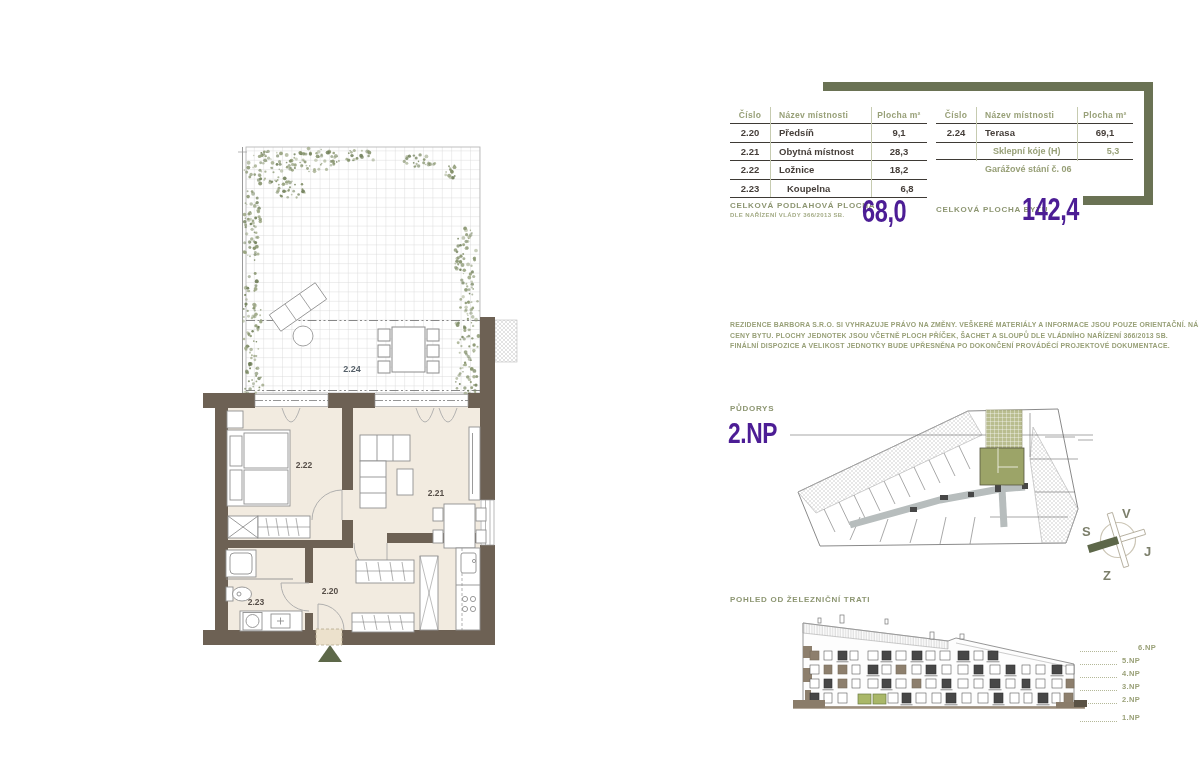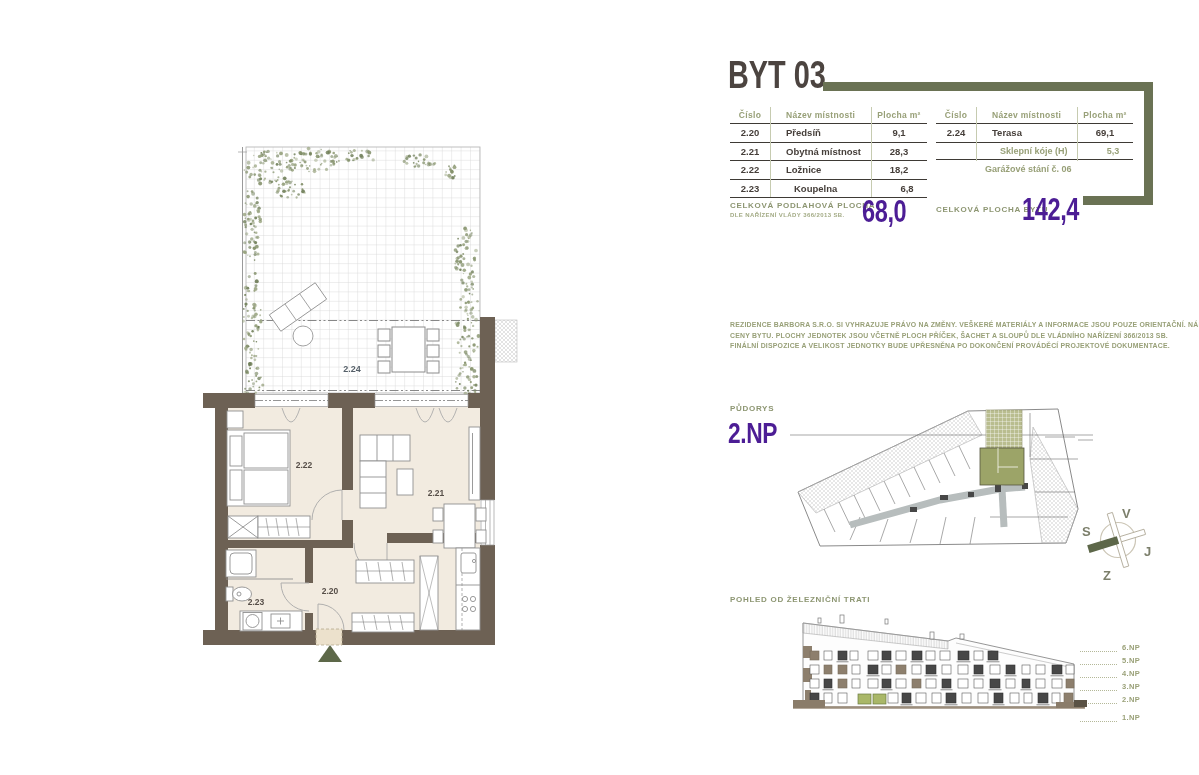--- a/index.html
+++ b/index.html
@@ -10,21 +10,21 @@
   .title{font-size:38px;font-weight:700;color:#4c4440;letter-spacing:0px;}
   .bignum{font-size:31px;font-weight:700;color:#4c1d95;letter-spacing:-.5px;}
   .accent{background:#6a7254;}
   .olabel{font-size:8px;font-weight:700;color:#8d9672;letter-spacing:.7px;white-space:nowrap;}
   .osub{font-size:6px;font-weight:700;color:#a3ab85;letter-spacing:.4px;white-space:nowrap;}
   
   .tbl{width:197px;font-size:9.5px;}
   .trow{display:flex;align-items:center;height:17.5px;border-top:1.6px solid #3e3a35;}
   .thead{display:flex;height:16px;border-top:none;}
   .c1{width:40px;text-align:center;}
-  .c2{width:101px;padding-left:16px;box-sizing:border-box;text-align:left;}
+  .c2{width:101px;padding-left:9px;box-sizing:border-box;text-align:left;}
   .c3{flex:1;text-align:center;}
   .hd{color:#98a078;font-size:8.5px;font-weight:700;letter-spacing:.3px;}
   .dk{color:#453e39;font-weight:700;}
   .ol{color:#98a078;font-weight:700;font-size:9px;}
   .bb{border-bottom:1.6px solid #3e3a35;gap:8px;}
   .vsep{position:absolute;width:1px;background:#c6cbb0;}
   .disc{font-size:6.9px;line-height:10.6px;font-weight:600;color:#98a078;letter-spacing:.2px;white-space:nowrap;}
   .flr{position:absolute;display:flex;align-items:flex-end;}
   .flr .lead{width:37px;border-bottom:1.5px dotted #b4b898;height:5px;margin-right:5px;}
   .flr .ftxt{font-size:7.5px;font-weight:700;color:#9aa178;letter-spacing:.4px;line-height:8px;}
@@ -721,23 +721,20 @@
     <g font-size="8.5" font-weight="bold" fill="#564e48" text-anchor="middle">
       <text x="304" y="468">2.22</text>
       <text x="436" y="496">2.21</text>
       <text x="330" y="594">2.20</text>
       <text x="256" y="605">2.23</text>
     </g>
 
     <polygon points="318,662 342,662 330,645" fill="#5d6849"></polygon>
   </svg>
 
-  <div class="abs title" style="left:728px;top:54px;">
-    <span class="cond">BYT 03</span>
-  </div>
   <div class="abs accent" style="left:823px;top:82px;width:330px;height:9px;"></div>
   <div class="abs accent" style="left:1144px;top:82px;width:9px;height:123px;"></div>
   <div class="abs accent" style="left:1083px;top:196px;width:70px;height:9px;"></div>
 
   <div class="abs tbl" style="left:730px;top:107px;">
     <div class="trow thead">
       <span class="c1 hd">Číslo</span>
       <span class="c2 hd">Název místnosti</span>
       <span class="c3 hd">Plocha m²</span>
     </div>
@@ -991,21 +988,21 @@
         <rect x="262" y="83" width="8" height="10" fill="#ffffff" stroke="#5a5a5a" stroke-width="0.6"></rect>
         <rect x="274" y="83" width="9" height="10" fill="#8d7f6d" stroke="#776b5b" stroke-width="0.6"></rect>
       </g>
     <rect x="68" y="84" width="13" height="10" fill="#a9b768" stroke="#6b7b43" stroke-width="0.7"></rect>
     <rect x="83" y="84" width="13" height="10" fill="#a9b768" stroke="#6b7b43" stroke-width="0.7"></rect>
     <line x1="3" y1="97.5" x2="295" y2="97.5" stroke="#9b8d7b" stroke-width="2.4"></line>
     <rect x="3" y="90" width="32" height="8" fill="#8a7c6a"></rect>
     <rect x="266" y="92" width="28" height="6" fill="#8a7c6a"></rect>
   </svg>
 
-  <div class="flr" style="left:1080px;top:644px;">
+  <div class="flr" style="left:1080px;top:644px;gap:16px;">
       <span class="lead"></span>
       <span class="ftxt">6.NP</span>
     </div>
   <div class="flr" style="left:1080px;top:657px;">
       <span class="lead"></span>
       <span class="ftxt">5.NP</span>
     </div>
   <div class="flr" style="left:1080px;top:670px;">
       <span class="lead"></span>
       <span class="ftxt">4.NP</span>

